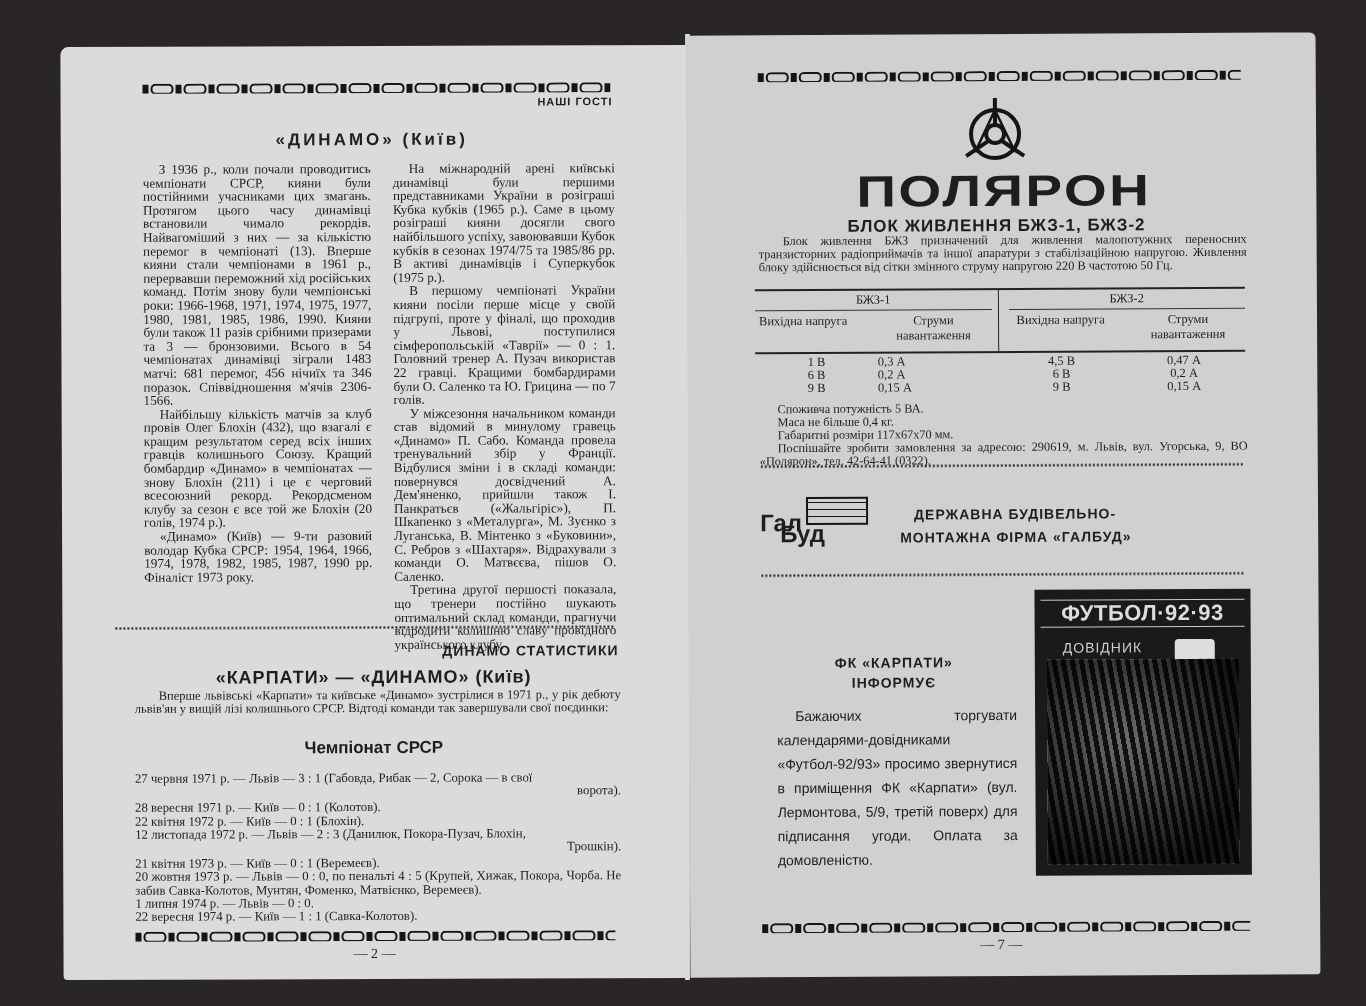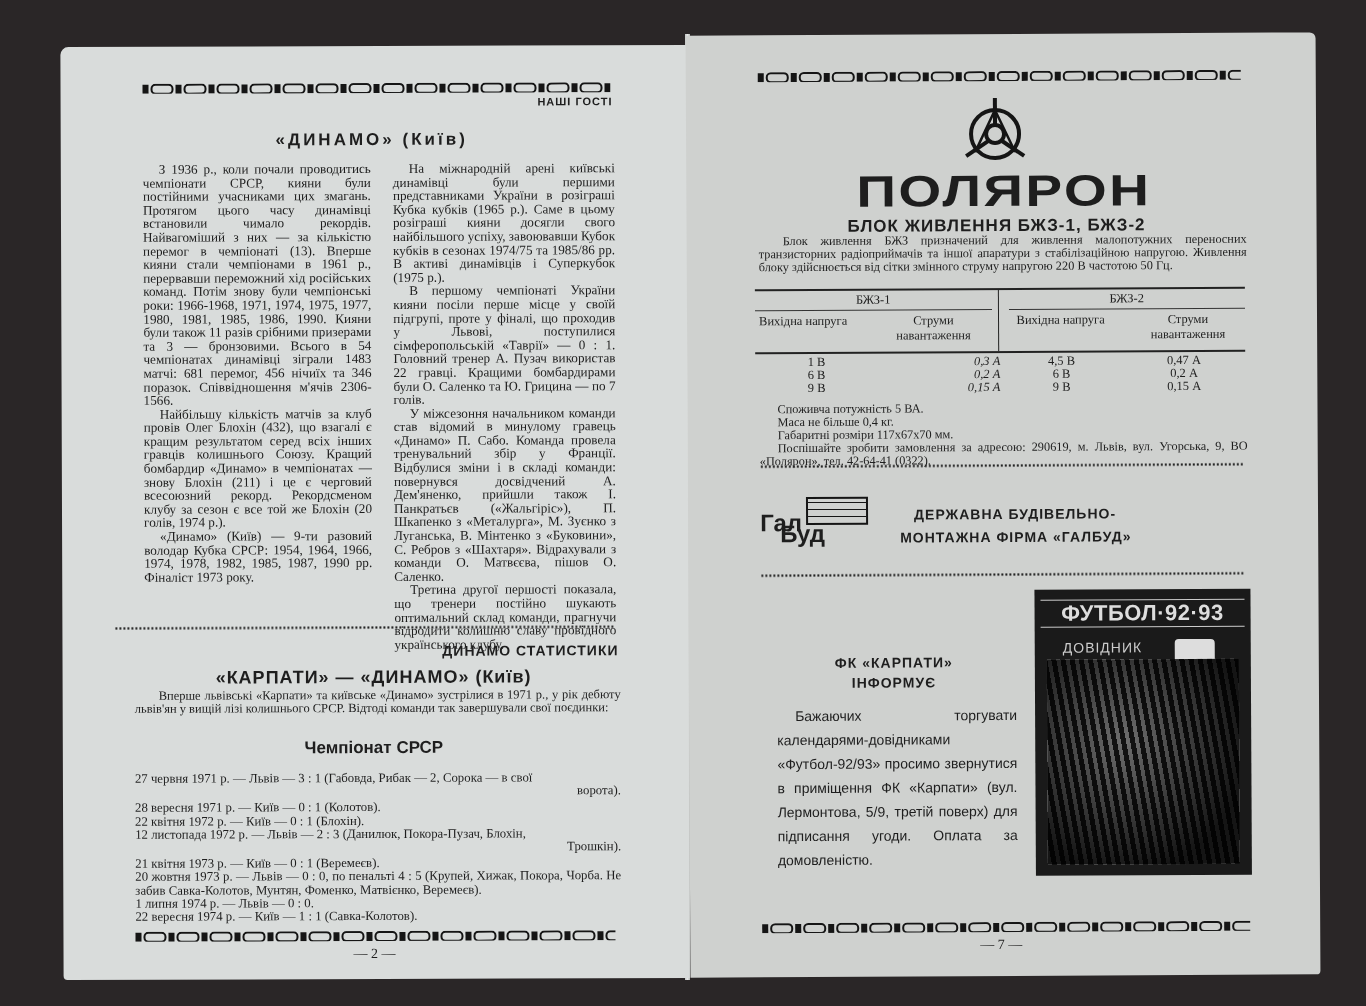--- a/index.html
+++ b/index.html
@@ -195,21 +195,21 @@
       </div>
     </div>
     <div style="border-top:2px solid #222;"></div>
     <div style="display:flex;font-size:12.5px;line-height:13px;padding-top:2px;" id="specRows">
         <div style="flex: 1 1 0%; display: flex;">
           <div style="flex: 1 1 0%; text-align: center;">
             <div>1 В</div>
             <div>6 В</div>
             <div>9 В</div>
           </div>
-          <div style="flex: 1 1 0%; text-align: right; font-style: italic;">
+          <div style="flex: 1 1 0%; text-align: left;">
             <div>0,3 А</div>
             <div>0,2 А</div>
             <div>0,15 А</div>
           </div>
         </div>
         <div style="flex: 1 1 0%; display: flex;">
           <div style="flex: 1 1 0%; text-align: center;">
             <div>4,5 В</div>
             <div>6 В</div>
             <div>9 В</div>

